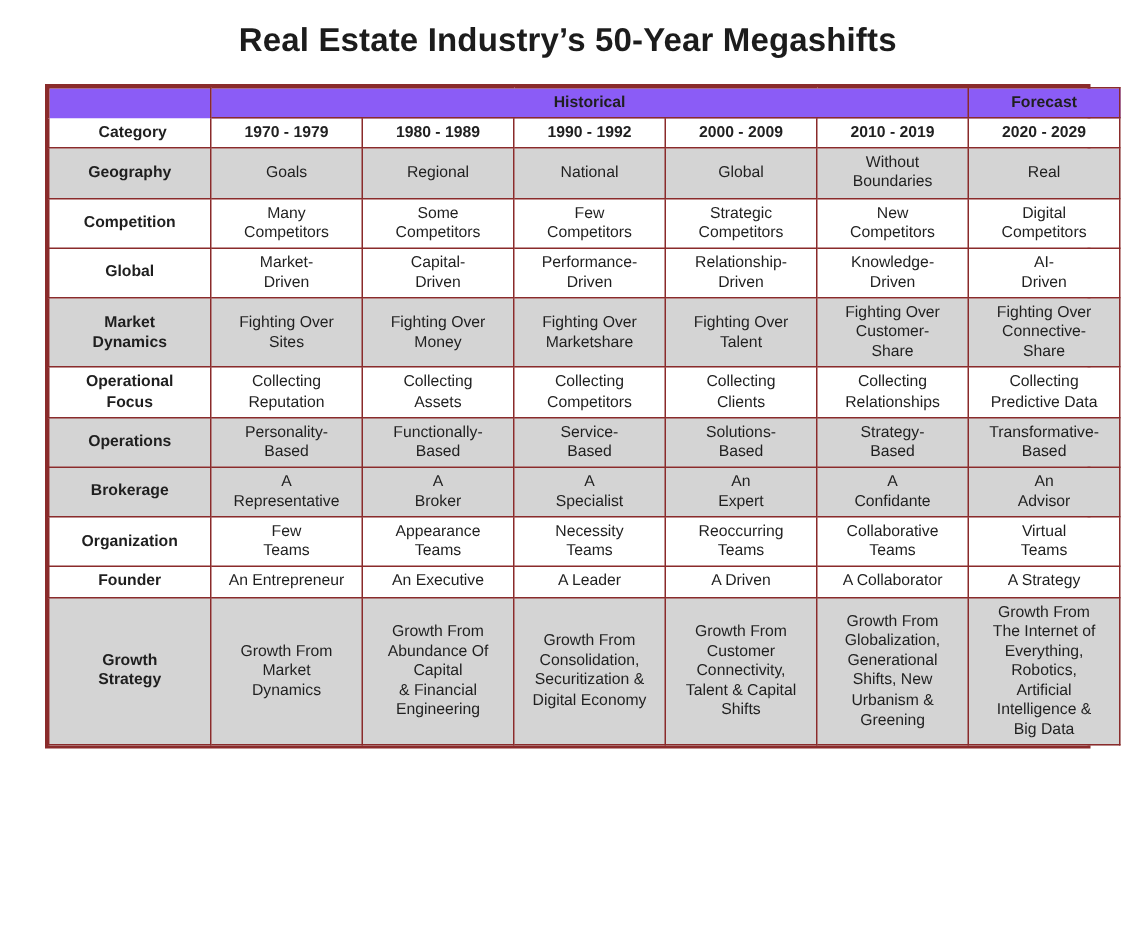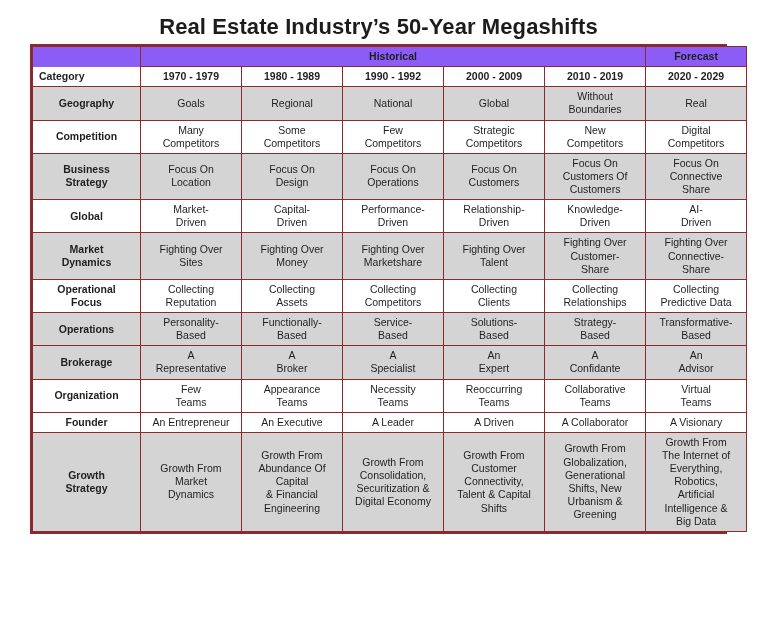--- a/index.html
+++ b/index.html
@@ -19,21 +19,21 @@
     width: 757px;
     height: 617px;
     box-sizing: border-box;
   }
   .title {
     text-align: center;
     font-size: 22px;
     font-weight: bold;
     color: #1c1c1c;
     padding-top: 14px;
-    padding-bottom: 4px;
+    padding-bottom: 16px;
     letter-spacing: 0.1px;
   }
   .table-wrap {
     margin: 0 30px;
     border: 2px solid #8a2b2b;
     box-sizing: border-box;
   }
   table.mega {
     border-collapse: collapse;
     width: 100%;
@@ -67,21 +67,21 @@
   }
   .hdr-cols td {
     background: #ffffff;
     font-weight: bold;
     font-size: 11px;
     padding-top: 4px;
     padding-bottom: 5px;
   }
   .hdr-cols td.catcell {
     border-top: none;
-    text-align: left;
+    text-align: center;
     padding-left: 6px;
   }
   td.rowlabel {
     text-align: left;
     padding-left: 6px;
     font-weight: bold;
     font-size: 10.5px;
   }
   col.c0 { width: 108px; }
   col.cx { width: 101px; }
@@ -132,29 +132,20 @@
           <tr>
             <td class="rowlabel white">Competition</td>
             <td class="white">Many<br>Competitors</td>
             <td class="white">Some<br>Competitors</td>
             <td class="white">Few<br>Competitors</td>
             <td class="white">Strategic<br>Competitors</td>
             <td class="white">New<br>Competitors</td>
             <td class="white">Digital<br>Competitors</td>
           </tr>
           <tr>
-            <td class="rowlabel band">Business<br>Strategy</td>
-            <td class="band">Focus On<br>Location</td>
-            <td class="band">Focus On<br>Design</td>
-            <td class="band">Focus On<br>Operations</td>
-            <td class="band">Focus On<br>Customers</td>
-            <td class="band">Focus On<br>Customers Of<br>Customers</td>
-            <td class="band">Focus On<br>Connective<br>Share</td>
-          </tr>
-          <tr>
             <td class="rowlabel white">Global</td>
             <td class="white">Market-<br>Driven</td>
             <td class="white">Capital-<br>Driven</td>
             <td class="white">Performance-<br>Driven</td>
             <td class="white">Relationship-<br>Driven</td>
             <td class="white">Knowledge-<br>Driven</td>
             <td class="white">AI-<br>Driven</td>
           </tr>
           <tr>
             <td class="rowlabel band">Market<br>Dynamics</td>
@@ -201,21 +192,21 @@
             <td class="white">Collaborative<br>Teams</td>
             <td class="white">Virtual<br>Teams</td>
           </tr>
           <tr>
             <td class="rowlabel white">Founder</td>
             <td class="white">An Entrepreneur</td>
             <td class="white">An Executive</td>
             <td class="white">A Leader</td>
             <td class="white">A Driven</td>
             <td class="white">A Collaborator</td>
-            <td class="white">A Visionary</td>
+            <td class="white">A Strategy</td>
           </tr>
           <tr class="tall">
             <td class="rowlabel band">Growth<br>Strategy</td>
             <td class="band">Growth From<br>Market<br>Dynamics</td>
             <td class="band">Growth From<br>Abundance Of<br>Capital<br>&amp; Financial<br>Engineering</td>
             <td class="band">Growth From<br>Consolidation,<br>Securitization &amp;<br>Digital Economy</td>
             <td class="band">Growth From<br>Customer<br>Connectivity,<br>Talent &amp; Capital<br>Shifts</td>
             <td class="band">Growth From<br>Globalization,<br>Generational<br>Shifts, New<br>Urbanism &amp;<br>Greening</td>
             <td class="band">Growth From<br>The Internet of<br>Everything,<br>Robotics,<br>Artificial<br>Intelligence &amp;<br>Big Data</td>
           </tr>

